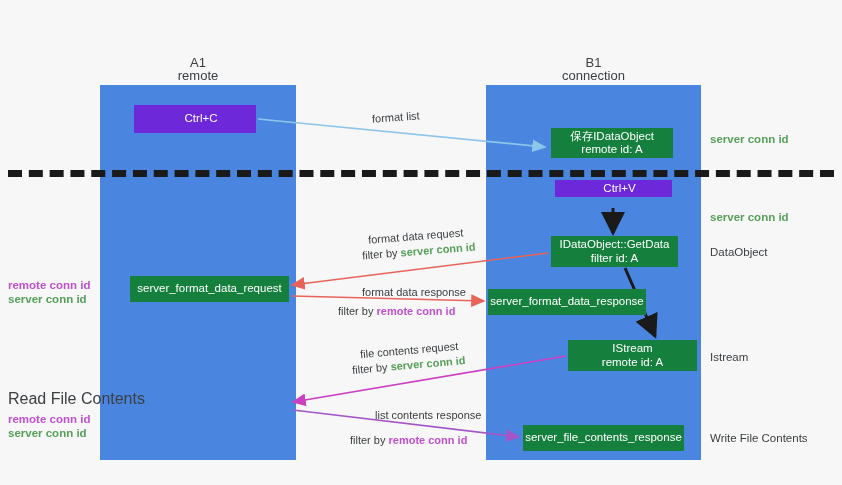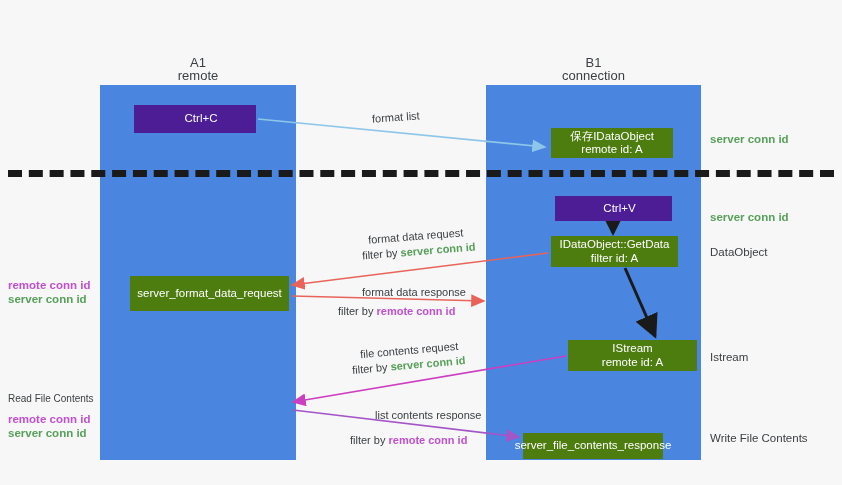--- a/index.html
+++ b/index.html
@@ -57,51 +57,51 @@
     flex-direction: column;
     align-items: center;
     justify-content: center;
     color: #ffffff;
     font-size: 11.5px;
     line-height: 13.5px;
     text-align: center;
     white-space: pre-line;
     padding: 2px 4px;
   }
-  .box.green  { background: #4c1d95; padding-left: 16px; }
-  .box.orange { background: #4d7c0f; text-align: center; }
+  .box.green  { background: #6d28d9; padding-left: 16px; }
+  .box.orange { background: #15803d; text-align: center; }
 
   #box-ctrlc      { left: 134px; top: 105px; width: 122px; height: 28px; }
   #box-idataobj   { left: 551px; top: 128px; width: 122px; height: 30px; }
-  #box-ctrlv      { left: 555px; top: 196px; width: 117px; height: 25px; }
+  #box-ctrlv      { left: 555px; top: 180px; width: 117px; height: 17px; }
   #box-getdata    { left: 551px; top: 236px; width: 127px; height: 31px; }
-  #box-sfdreq     { left: 130px; top: 276px; width: 159px; height: 35px; }
+  #box-sfdreq     { left: 130px; top: 276px; width: 159px; height: 26px; }
   #box-sfdresp    { left: 488px; top: 289px; width: 158px; height: 26px; }
   #box-istream    { left: 568px; top: 340px; width: 129px; height: 31px; }
   #box-sfcreq     { left: 130px; top: 393px; width: 159px; height: 26px; }
-  #box-sfcresp    { left: 523px; top: 425px; width: 140px; height: 26px; margin-top: 8px; }
+  #box-sfcresp    { left: 523px; top: 425px; width: 161px; height: 26px; }
 
   .side-label {
     position: absolute;
     font-size: 11.5px;
     line-height: 14px;
     color: #3c4043;
     white-space: pre-line;
   }
   .side-label.green { color: #57a05a; font-weight: bold; }
 
   #lbl-serverconn-1 { left: 710px; top: 132px; }
   #lbl-serverconn-2 { left: 710px; top: 210px; }
   #lbl-dataobject   { left: 710px; top: 245px; }
   #lbl-istream      { left: 710px; top: 350px; }
   #lbl-writefile    { left: 710px; top: 431px; text-align: center; }
 
   .left-label {
     position: absolute;
-    font-size: 10px;
+    font-size: 16px;
     line-height: 14px;
     color: #3c4043;
     text-align: right;
   }
   #lbl-read-file { left: 8px; top: 392px; }
 
   .conn-pair {
     position: absolute;
     font-size: 11.5px;
     line-height: 14px;
@@ -186,20 +186,21 @@
 
   <div class="dashline"></div>
 
   <div class="box green" id="box-ctrlc">Ctrl+C</div>
   <div class="box orange" id="box-idataobj">保存IDataObject
 remote id: A</div>
   <div class="box green" id="box-ctrlv">Ctrl+V</div>
   <div class="box orange" id="box-getdata">IDataObject::GetData
 filter id: A</div>
   <div class="box orange" id="box-sfdreq">server_format_data_request</div>
+  <div class="box orange" id="box-sfdresp">server_format_data_response</div>
   <div class="box orange" id="box-istream">IStream
 remote id: A</div>
   <div class="box orange" id="box-sfcresp">server_file_contents_response</div>
 
   <div class="side-label green" id="lbl-serverconn-1">server conn id</div>
   <div class="side-label green" id="lbl-serverconn-2">server conn id</div>
   <div class="side-label" id="lbl-dataobject">DataObject</div>
   <div class="side-label" id="lbl-istream">Istream</div>
   <div class="side-label" id="lbl-writefile">Write File Contents</div>
 

